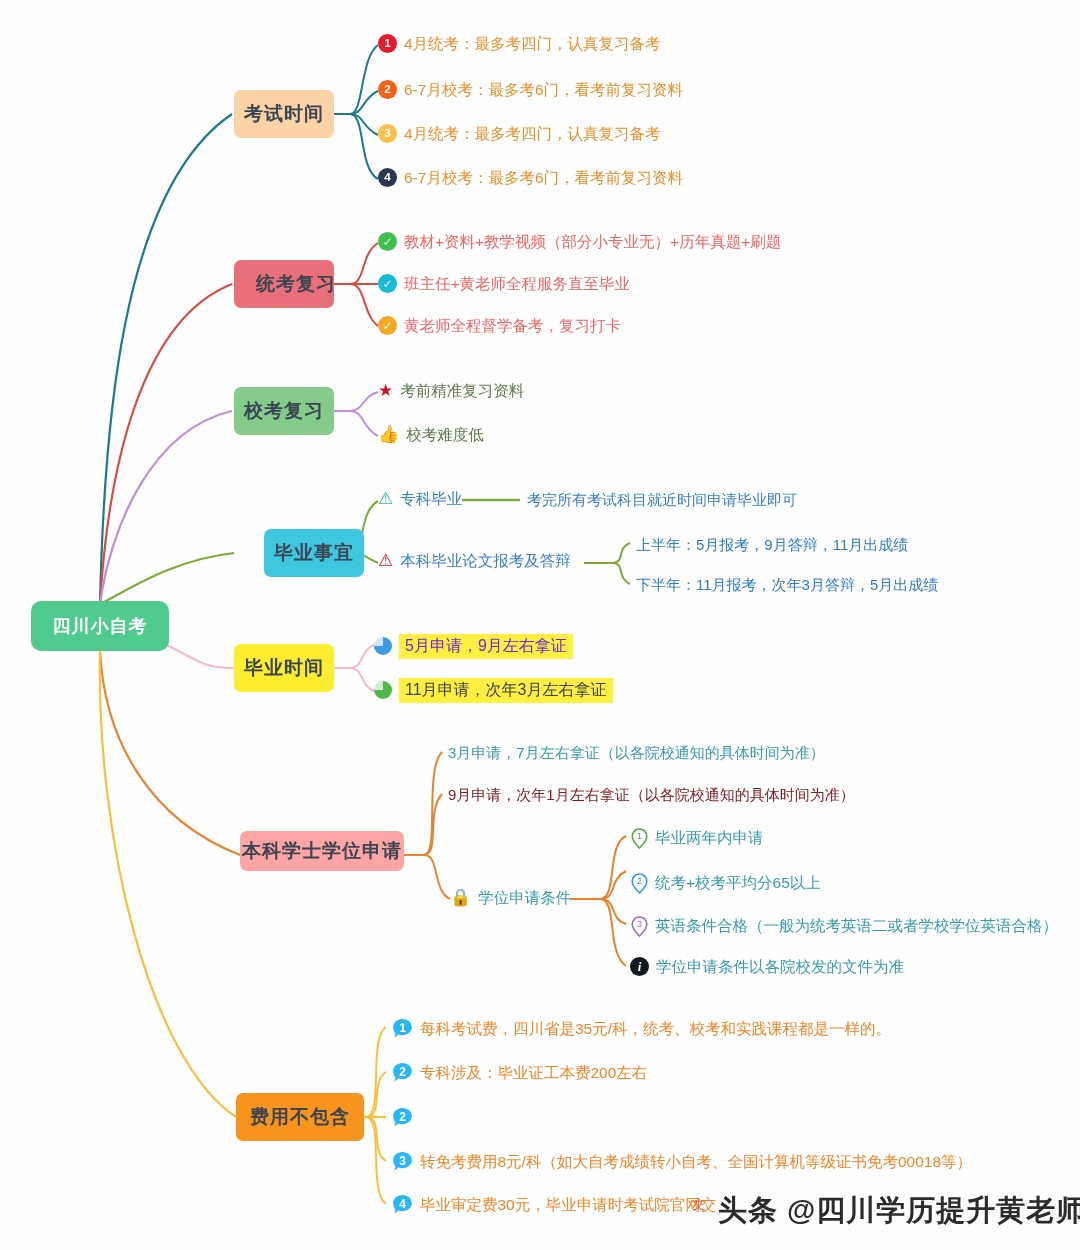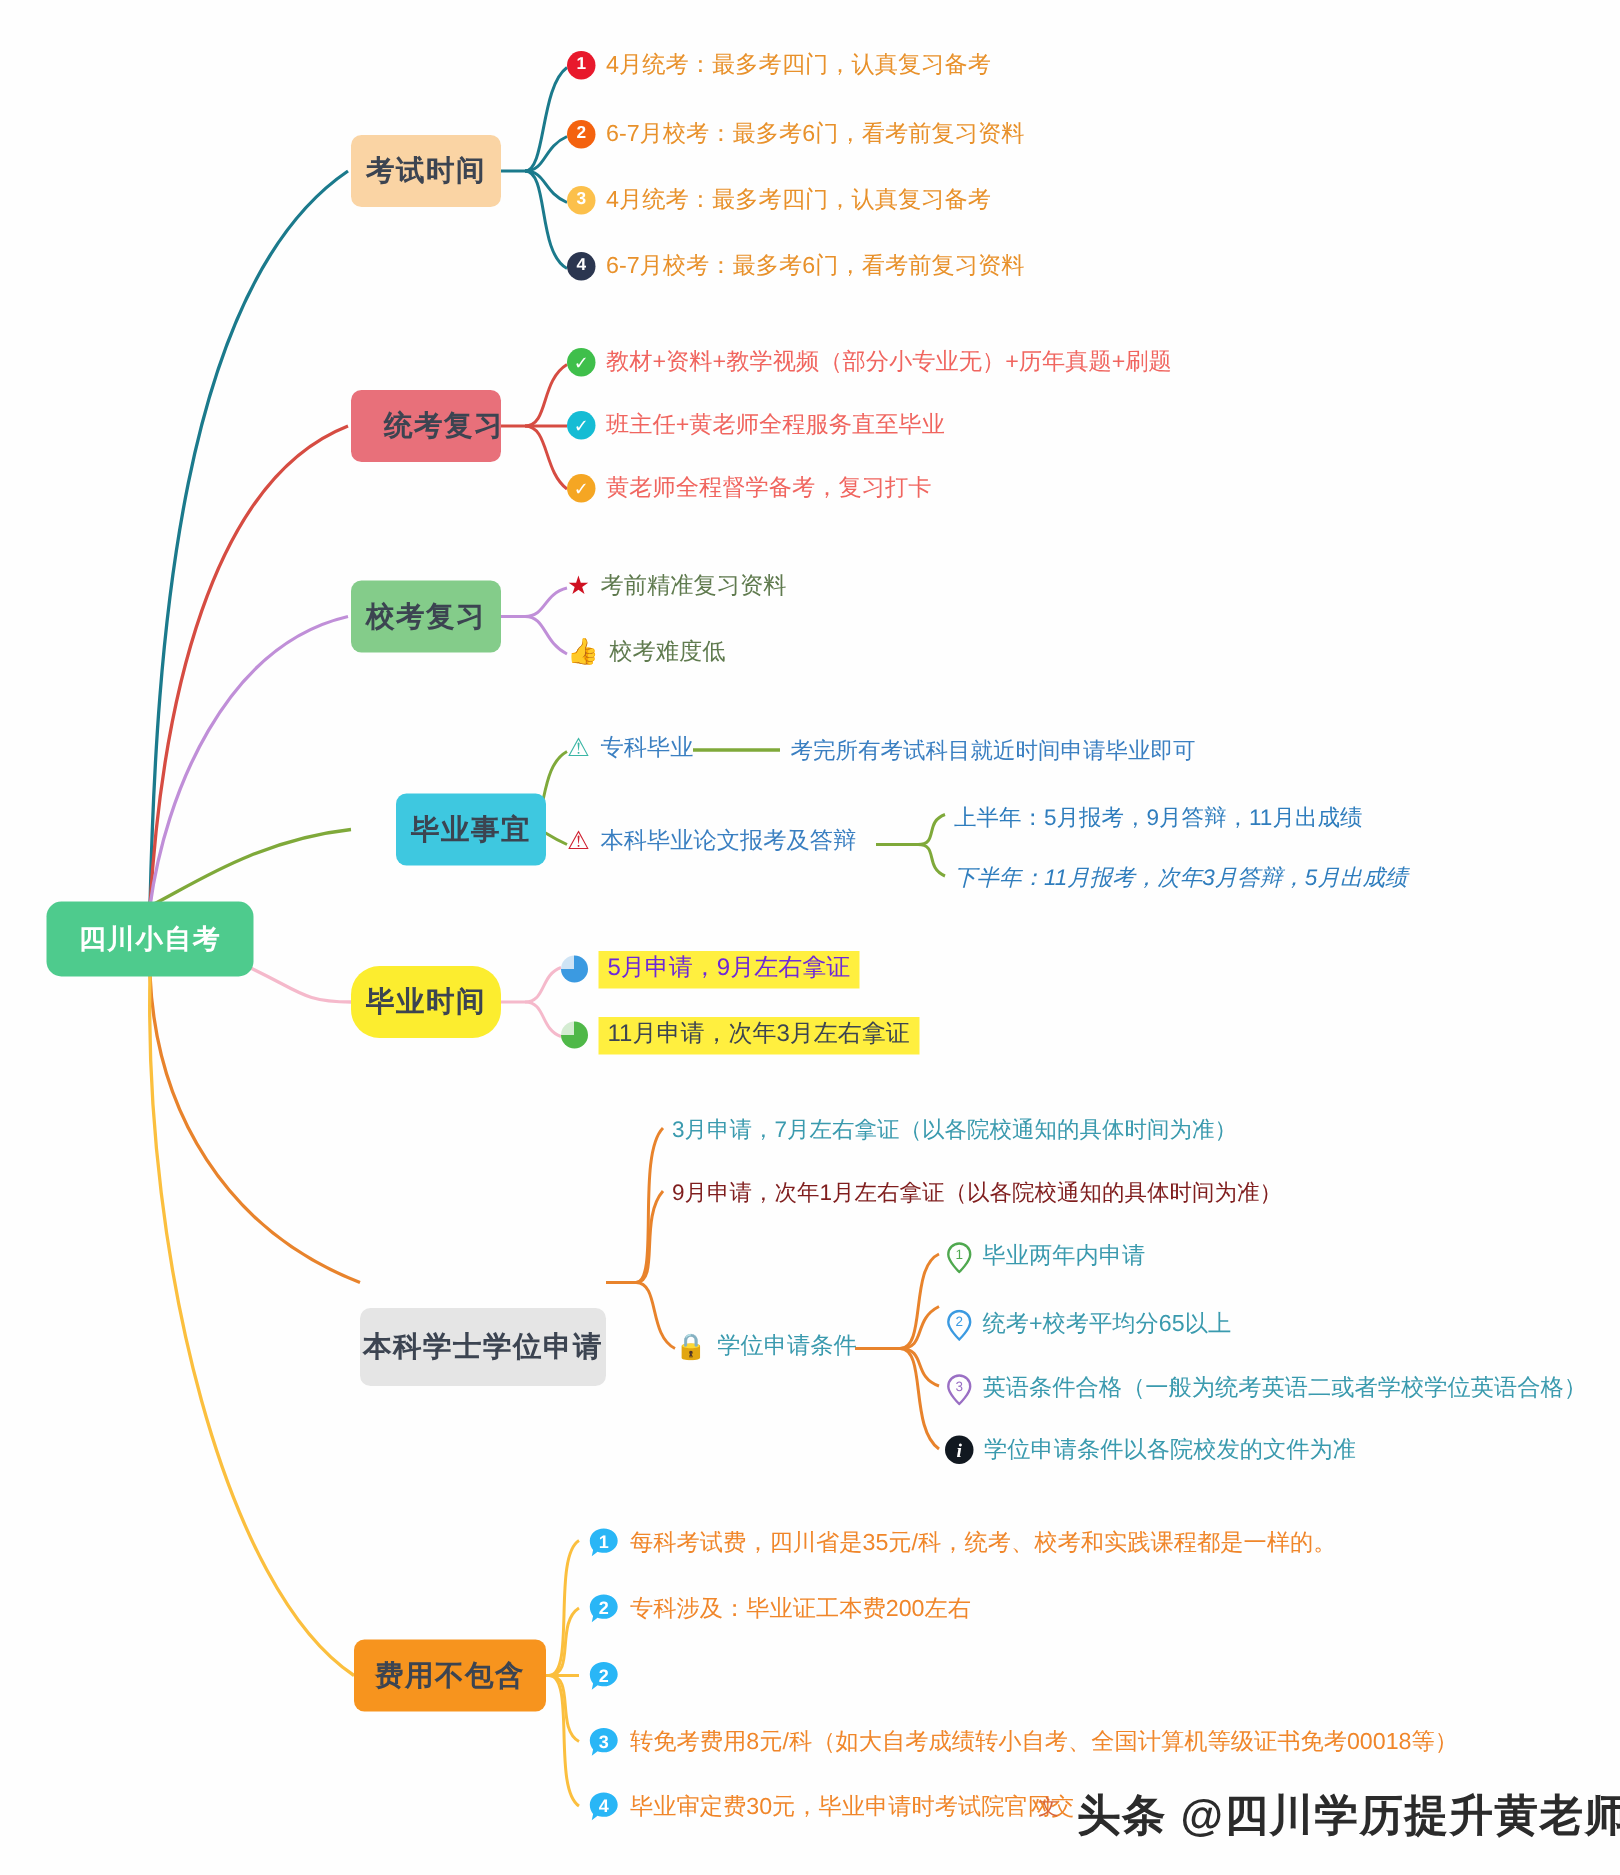--- a/index.html
+++ b/index.html
@@ -287,36 +287,36 @@
     <span class="ico glyph" style="color:#3bb6a5;">⚠</span>
     <span class="txt">专科毕业</span>
   </div>
   <div class="plain" style="left:527px; top:491px; color:#3a7fc1;">考完所有考试科目就近时间申请毕业即可</div>
 
   <div class="leaf" style="left:378px; top:552px; color:#3a7fc1;">
     <span class="ico glyph" style="color:#cf2030;">⚠</span>
     <span class="txt">本科毕业论文报考及答辩</span>
   </div>
   <div class="sub" style="left:636px; top:536px;">上半年：5月报考，9月答辩，11月出成绩</div>
-  <div class="sub" style="left:636px; top:576px;font-style:italic;">下半年：11月报考，次年3月答辩，5月出成绩</div>
-
-  <div class="node branch-node" style="left:234px; top:644px; width:100px; height:48px; background:#fced2f;border-radius:19px;">
+  <div class="sub" style="left:636px; top:576px;">下半年：11月报考，次年3月答辩，5月出成绩</div>
+
+  <div class="node branch-node" style="left:234px; top:644px; width:100px; height:48px; background:#fced2f;">
     <span>毕业时间</span>
   </div>
 
   <div class="leaf hl" style="left:374px; top:634px; color:#6d28d9;">
     <span class="ico pie" style="background:conic-gradient(#3b9ae1 0 75%, #cfe4f5 75% 100%);"></span>
     <span class="txt">5月申请，9月左右拿证</span>
   </div>
   <div class="leaf hl" style="left:374px; top:678px; color:#3c4451;">
     <span class="ico pie" style="background:conic-gradient(#4fb848 0 75%, #d4ecd2 75% 100%);"></span>
     <span class="txt">11月申请，次年3月左右拿证</span>
   </div>
 
-  <div class="node branch-node" style="left:240px; top:872px; width:164px; height:52px; background:#e5e5e5;">
+  <div class="node branch-node" style="left:240px; top:831px; width:164px; height:40px; background:#fca5a5;">
     <span>本科学士学位申请</span>
   </div>
 
   <div class="plain" style="left:448px; top:744px; color:#3a9aae;">3月申请，7月左右拿证（以各院校通知的具体时间为准）</div>
   <div class="plain" style="left:448px; top:786px; color:#7f1d1d;">9月申请，次年1月左右拿证（以各院校通知的具体时间为准）</div>
 
   <div class="leaf" style="left:450px; top:889px; color:#3a9aae;">
     <span class="ico glyph" style="color:#2aa3a8;">🔒</span>
     <span class="txt">学位申请条件</span>
   </div>

